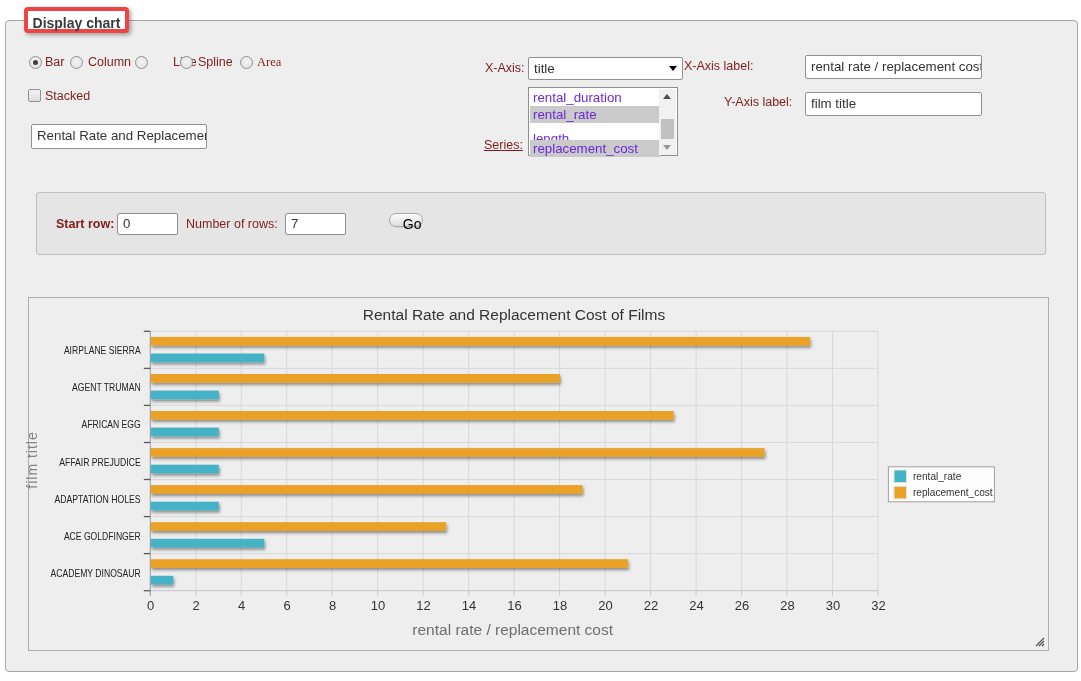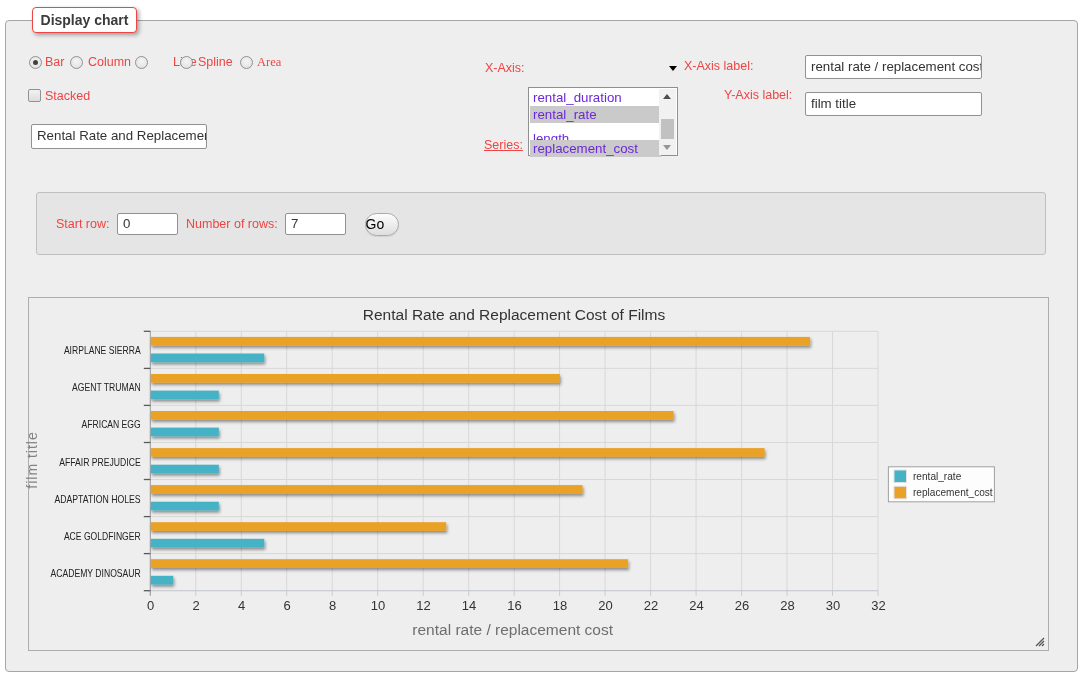--- a/index.html
+++ b/index.html
@@ -1,31 +1,31 @@
 <!DOCTYPE html>
 <html><head>
 <meta charset="utf-8">
 <style>
 html,body{margin:0;padding:0;background:#fff;}
 *{box-sizing:border-box;}
 #page{position:relative;width:1081px;height:681px;font-family:"Liberation Sans",sans-serif;overflow:hidden;}
 .abs{position:absolute;}
 #fs{left:5px;top:20px;width:1073px;height:652px;background:#eeeeee;border:1px solid #a6a6a6;border-radius:4px;}
-#lg{left:24px;top:7px;width:105px;height:26px;background:#fff;border:1px solid #ef4444;border-radius:4px;box-shadow:2px 2px 4px rgba(0,0,0,0.35);font-weight:bold;font-size:14px;color:#3b3b3b;line-height:24px;text-align:center;margin-left:8px;}
-.lbl{font-size:12.5px;color:#ef4444;}
+#lg{left:24px;top:7px;width:105px;height:26px;background:#fff;border:4px solid #ef4444;border-radius:4px;box-shadow:2px 2px 4px rgba(0,0,0,0.35);font-weight:bold;font-size:14px;color:#3b3b3b;line-height:24px;text-align:center;}
+.lbl{font-size:12.5px;color:#7f1d1d;}
 .radio{width:13px;height:13px;border-radius:50%;border:1px solid #919191;background:radial-gradient(circle at 50% 40%,#f4f4f4,#dedede);}
 .radio.sel::after{content:"";position:absolute;left:3px;top:3px;width:5px;height:5px;border-radius:50%;background:#404040;}
 .cb{width:13px;height:13px;border:1px solid #919191;background:linear-gradient(#f2f2f2,#dedede);border-radius:2px;}
 .inp{background:#fff;border:1px solid #919191;border-radius:2px;font-size:13.3px;color:#333;line-height:22px;padding:0 5px;white-space:nowrap;overflow:hidden;}
 #selx{background:#fff;border:1px solid #8f8f8f;border-radius:2px;}
 #listbox{background:#fff;border:1px solid #8f8f8f;}
 .opt{position:absolute;left:1px;width:131px;height:17px;font-size:13.3px;color:#6d28d9;line-height:17px;padding-left:3px;white-space:nowrap;}
 .opt.sel{background:#cacaca;}
 #panelrow{background:#e5e5e5;border:1px solid #bfbfbf;border-radius:3px;}
-#gobtn{width:34px;height:23px;border:1px solid #aaaaaa;border-radius:11.5px;background:linear-gradient(#fcfcfc,#dedede);font-size:14px;color:#000;text-align:left;line-height:21px;box-shadow:0 1px 1px rgba(0,0,0,0.08);}
+#gobtn{width:34px;height:14px;border:1px solid #aaaaaa;border-radius:11.5px;background:linear-gradient(#fcfcfc,#dedede);font-size:14px;color:#000;text-align:right;line-height:21px;box-shadow:0 1px 1px rgba(0,0,0,0.08);margin-left:24px;}
 #chartpanel{left:28px;top:297px;width:1021px;height:354px;background:#eee;border:1px solid #adadad;}
 </style>
 </head>
 <body>
 <div id="page">
   <div class="abs" id="fs"></div>
   <div class="abs" id="lg">Display chart</div>
 
   <div class="abs radio sel" style="left:28.5px;top:56px;"></div>
   <div class="abs lbl" style="left:45px;top:55px;">Bar</div>
@@ -37,42 +37,43 @@
   <div class="abs lbl" style="left:198px;top:55px;">Spline</div>
   <div class="abs radio" style="left:240px;top:56px;"></div>
   <div class="abs lbl" style="left:257px;top:55px;font-family:Liberation Serif, serif;">Area</div>
 
   <div class="abs cb" style="left:28px;top:88.5px;"></div>
   <div class="abs lbl" style="left:45px;top:89px;">Stacked</div>
 
   <div class="abs inp" style="left:31px;top:124px;width:176px;height:25px;">Rental Rate and Replacement Cost of Films</div>
 
   <div class="abs lbl" style="left:485px;top:61px;">X-Axis:</div>
+  <div class="abs inp" id="selx" style="left:528px;top:57px;width:155px;height:23px;line-height:21px;">title</div>
   <div class="abs" style="left:669px;top:66px;width:0;height:0;border-left:4px solid transparent;border-right:4px solid transparent;border-top:5.5px solid #000;"></div>
 
   <div class="abs lbl" style="left:484px;top:138px;text-decoration:underline;">Series:</div>
   <div class="abs" id="listbox" style="left:528px;top:87px;width:150px;height:69px;">
     <div class="opt" style="top:1px;">rental_duration</div>
     <div class="opt sel" style="top:18px;">rental_rate</div>
     <div class="opt" style="top:42px;">length</div>
     <div class="opt sel" style="top:52px;">replacement_cost</div>
     <div style="position:absolute;right:1px;top:1px;width:17px;height:66px;background:#f1f1f1;">
       <div style="position:absolute;top:5px;left:4px;width:0;height:0;border-left:4.5px solid transparent;border-right:4.5px solid transparent;border-bottom:5.5px solid #4d4d4d;"></div>
       <div style="position:absolute;top:30px;left:2px;width:13px;height:20px;background:#c1c1c1;"></div>
       <div style="position:absolute;top:56px;left:4px;width:0;height:0;border-left:4.5px solid transparent;border-right:4.5px solid transparent;border-top:5.5px solid #969696;"></div>
     </div>
   </div>
 
   <div class="abs lbl" style="left:684px;top:59px;">X-Axis label:</div>
   <div class="abs inp" style="left:805px;top:55px;width:177px;height:24px;">rental rate / replacement cost</div>
-  <div class="abs lbl" style="left:724px;top:88px;text-align:right;">Y-Axis label:</div>
+  <div class="abs lbl" style="left:724px;top:95px;text-align:right;">Y-Axis label:</div>
   <div class="abs inp" style="left:805px;top:92px;width:177px;height:24px;">film title</div>
 
   <div class="abs" id="panelrow" style="left:36px;top:192px;width:1010px;height:63px;"></div>
-  <div class="abs lbl" style="left:56px;top:217px;">Start row:</div>
+  <div class="abs lbl" style="left:56px;top:217px;font-weight:bold;">Start row:</div>
   <div class="abs inp" style="left:117px;top:213px;width:61px;height:22px;line-height:20px;">0</div>
   <div class="abs lbl" style="left:186px;top:217px;">Number of rows:</div>
   <div class="abs inp" style="left:285px;top:213px;width:61px;height:22px;line-height:20px;">7</div>
   <div class="abs" id="gobtn" style="left:364.5px;top:213px;">Go</div>
 
   <div class="abs" id="chartpanel"></div>
   <svg class="abs" id="chartsvg" width="1019" height="352" style="left:29px;top:298px;overflow:visible;" xmlns="http://www.w3.org/2000/svg">
 <defs>
         <filter id="sh" x="-20%" y="-50%" width="140%" height="220%">
           <feDropShadow dx="1" dy="2.2" stdDeviation="1.7" flood-color="#000" flood-opacity="0.42"></feDropShadow>

